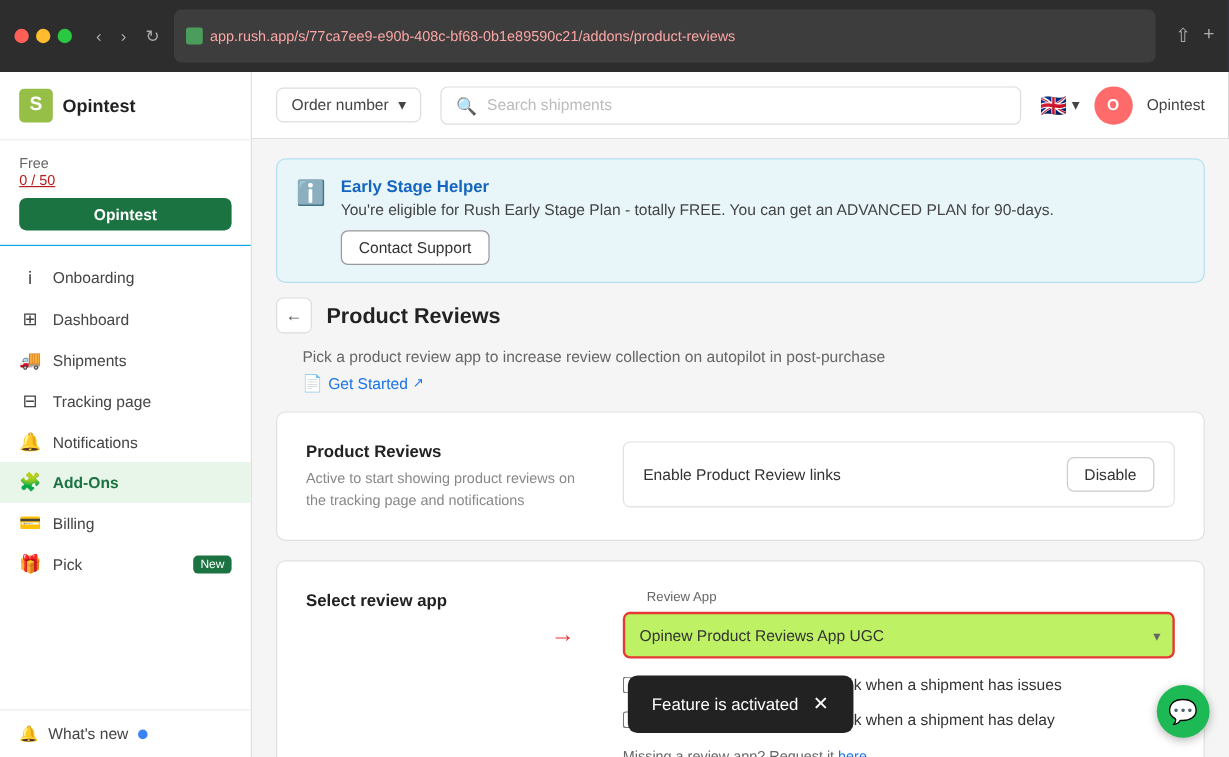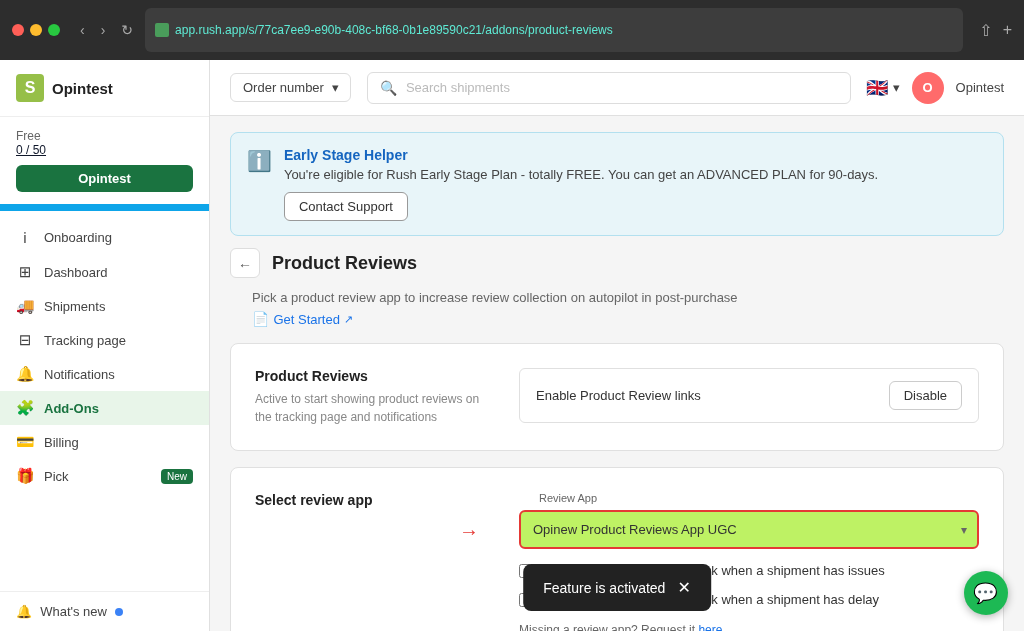--- a/index.html
+++ b/index.html
@@ -22,21 +22,21 @@
     .nav-btn { background: none; border: none; color: #aaa; font-size: 14px; cursor: pointer; padding: 2px 4px; }
     .address-bar {
       flex: 1;
       background: #3d3d3d;
       border-radius: 6px;
       height: 44px;
       display: flex;
       align-items: center;
       padding: 0 10px;
       gap: 6px;
-      color: #5eead4;
+      color: #fca5a5;
       font-size: 12px;
     }
     .favicon { width: 14px; height: 14px; background: #4a9d5b; border-radius: 2px; display: flex; align-items: center; justify-content: center; }
     .browser-actions { display: flex; gap: 10px; margin-left: 8px; color: #aaa; font-size: 16px; }
 
     .app-container {
       display: flex;
       height: 571px;
       background: #f5f5f5;
     }
@@ -62,24 +62,24 @@
       width: 28px; height: 28px;
       background: #96bf48;
       border-radius: 4px;
       display: flex; align-items: center; justify-content: center;
       color: white; font-size: 16px; font-weight: bold;
     }
     .sidebar-brand { font-size: 15px; font-weight: 600; color: #222; }
 
     .plan-section {
       padding: 12px 16px;
-      border-bottom: 7px solid #0ea5e9;
+      border-bottom: 1px solid #0ea5e9;
     }
     .plan-label { font-size: 12px; color: #666; }
-    .plan-count { font-size: 12px; color: #0f172a; margin-bottom: 8px; text-decoration: underline; }
+    .plan-count { font-size: 12px; color: #b91c1c; margin-bottom: 8px; text-decoration: underline; }
     .upgrade-btn {
       background: #1a7340;
       color: white;
       border: none;
       border-radius: 6px;
       padding: 6px 16px;
       font-size: 13px;
       font-weight: 600;
       cursor: pointer;
       width: 100%;

